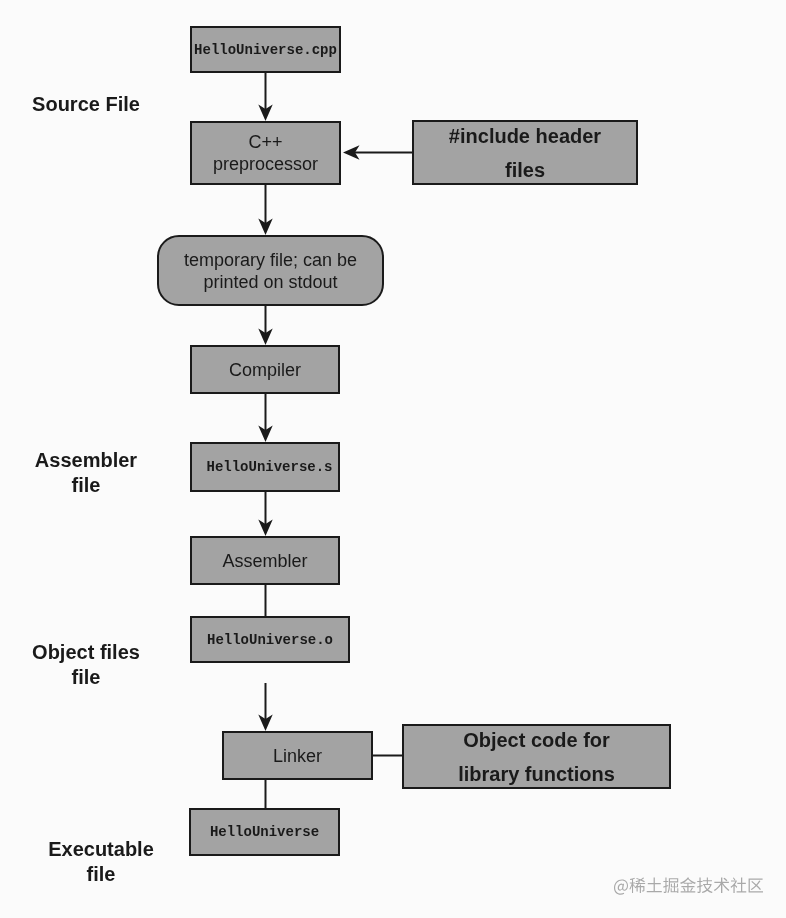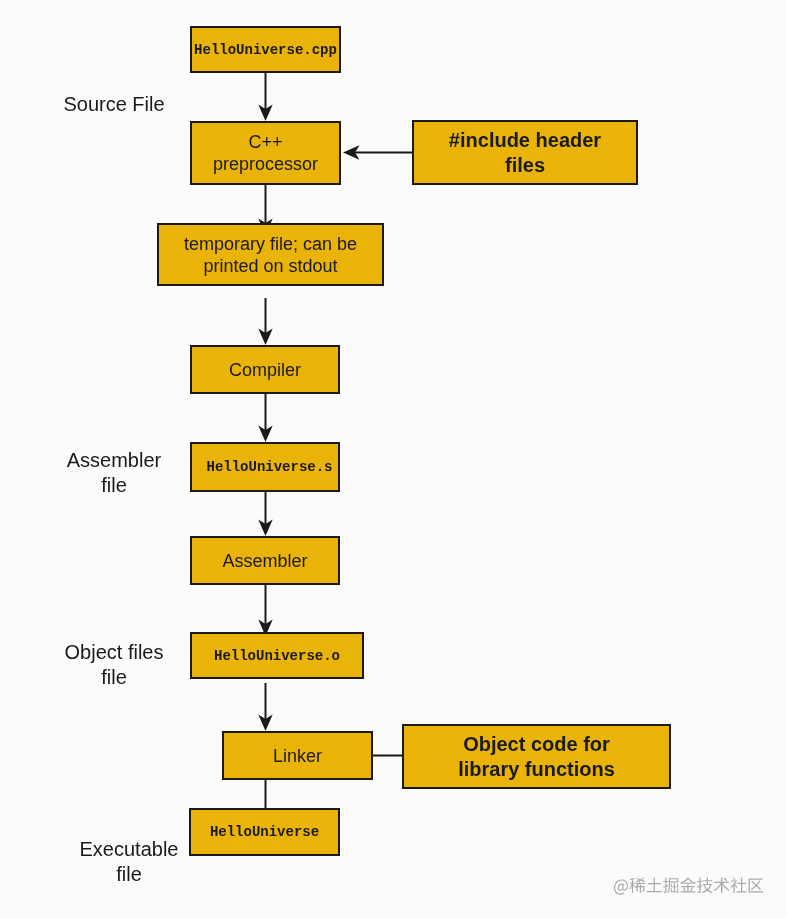--- a/index.html
+++ b/index.html
@@ -9,57 +9,56 @@
     font-family:"Liberation Sans",sans-serif;
     color:#1a1a1a;
     overflow:hidden;
   }
   .canvas{position:relative;width:786px;height:918px;}
   .arrows{position:absolute;left:0;top:0;pointer-events:none;}
   .box{
     position:absolute;
     box-sizing:border-box;
     border:2px solid #1a1a1a;
-    background:#eab308;
+    background:#a3a3a3;
     display:flex;align-items:center;justify-content:center;
     text-align:center;
     white-space:pre-line;
   }
   .file{
     font-family:"Liberation Mono",monospace;
     font-weight:bold;
     font-size:14px;
   }
   .process{
     font-size:18px;
     line-height:22px;
   }
   .callout{
     font-weight:bold;
     font-size:20px;
-    line-height:25px;
+    line-height:34px;
   }
   .side-label{
     position:absolute;
-    font-weight:normal;
+    font-weight:bold;
     font-size:20px;
     line-height:25px;
     width:170px;
     text-align:center;
     white-space:pre-line;
-    padding-left:28px;
   }
   
   #n-cpp      {left:190px;top:26px; width:151px;height:47px;}
   #n-preproc  {left:190px;top:121px;width:151px;height:64px;}
-  #n-temp     {left:157px;top:223px;width:227px;height:63px;}
+  #n-temp     {left:157px;top:235px;width:227px;height:71px;border-radius:22px;}
   #n-compiler {left:190px;top:345px;width:150px;height:49px;}
   #n-asm      {left:190px;top:442px;width:150px;height:50px;padding-left:9px;}
   #n-assembler{left:190px;top:536px;width:150px;height:49px;}
-  #n-obj      {left:190px;top:632px;width:174px;height:47px;text-align:center;}
+  #n-obj      {left:190px;top:616px;width:160px;height:47px;text-align:center;}
   #n-linker   {left:190px;top:731px;width:151px;height:49px;margin-left:32px;}
   #n-exe      {left:189px;top:808px;width:151px;height:48px;}
   #c-include  {left:412px;top:120px;width:226px;height:65px;}
   #c-objlib   {left:402px;top:724px;width:269px;height:65px;}
   #l-source   {left:1px;top:92px;height:25px;}
   #l-asmfile  {left:1px;top:448px;height:50px;}
   #l-objfile  {left:1px;top:640px;height:50px;}
   #l-exefile  {left:16px;top:837px;height:50px;text-align:center;}
   .watermark{position:absolute;left:614px;top:877px;width:149px;height:18px;}
   .watermark .wm-text{

